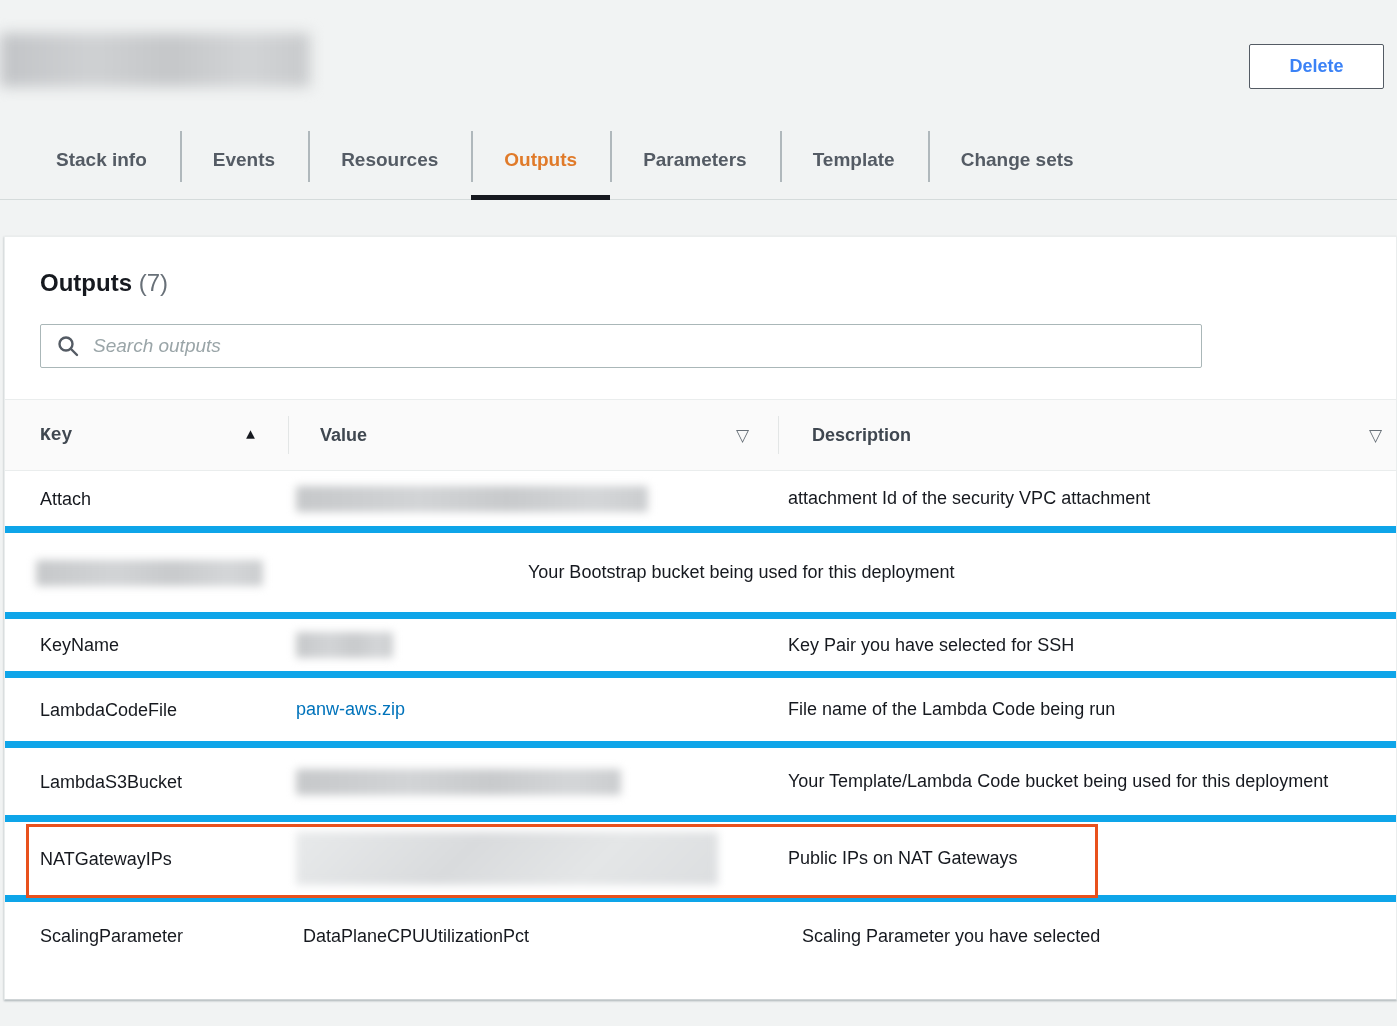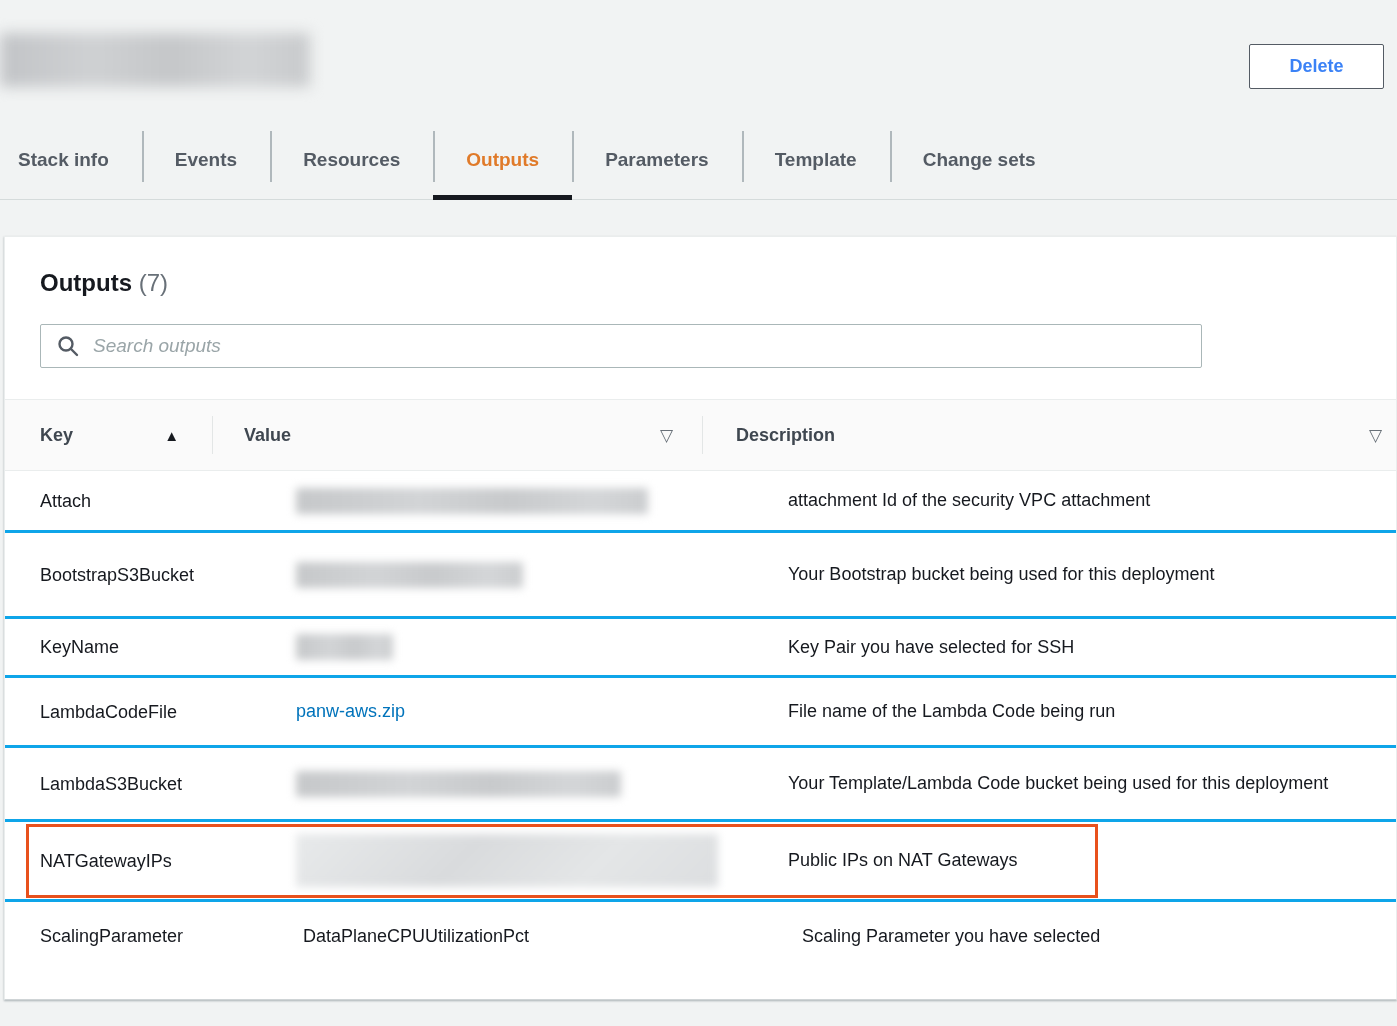--- a/index.html
+++ b/index.html
@@ -37,21 +37,21 @@
     border-bottom: 1px solid #d5dbdb;
   }
   .tab {
     position: relative;
     display: flex; align-items: center;
     padding: 0 33px;
     font-size: 19px; font-weight: 700; color: #545b64;
     cursor: pointer;
     white-space: nowrap;
   }
-  .tab:first-child { padding-left: 18px; }
+  .tab:first-child { padding-left: 56px; }
   .tab:not(:first-child)::before {
     content: ''; position: absolute; left: 0; top: 11px; bottom: 17px;
     width: 2px; background: #b0b8bc;
   }
   .tab.active { color: #e07a29; }
   .tab.active::after {
     content: ''; position: absolute; left: 0; right: 0; bottom: -1px;
     height: 5px; background: #16191f;
   }
 
@@ -92,31 +92,31 @@
   
   .tbl { margin-top: 31px; }
   .t-header {
     display: flex;
     height: 72px;
     background: #fafafa;
     border-top: 1px solid #eaeded;
     border-bottom: 1px solid #eaeded;
   }
   .hc { display: flex; align-items: center; font-size: 18px; font-weight: 700; color: #3f4750; position: relative; }
-  .hc-key   { width: 208px; padding: 0 34px 0 35px; }
+  .hc-key   { width: 284px; padding: 0 34px 0 35px; font-family: Liberation Mono, monospace; }
   .hc-value { width: 490px; padding: 0 30px 0 31px; }
   .hc-desc  { flex: 1; padding: 0 14px 0 33px; }
   .hc .spacer { flex: 1; }
   .sort-icon { font-size: 15px; color: #16191f; }
   .filter-icon { font-size: 17px; color: #687078; }
   .vdiv { position: absolute; right: 0; top: 16px; bottom: 16px; width: 1px; background: #e3e6e6; }
 
   .t-row {
     display: flex; align-items: center;
-    border-bottom: 3px solid #0ea5e9;
+    border-bottom: 7px solid #0ea5e9;
     position: relative;
   }
   .t-row:last-child { border-bottom: none; gap: 7px; }
   .cell-key   { width: 260px; padding-left: 35px; font-size: 18px; color: #16191f; }
   .cell-key .kspan { display: inline-block; max-width: 170px; word-break: break-all; line-height: 30px; }
   .cell-value { width: 490px; padding-left: 31px; font-size: 18px; color: #16191f; }
   .cell-desc  { flex: 1; padding: 0 50px 0 33px; font-size: 18px; color: #16191f; line-height: 31px; max-width: 680px; }
   .r1 { height: 62px; }
   .r2 { height: 86px; }
   .r3 { height: 59px; }
@@ -207,21 +207,20 @@
 
     <div class="t-row r1">
       <div class="cell-key"><span class="kspan">Attach</span></div>
       <div class="cell-value">
           <div class="blob blob-r1"></div>
         </div>
       <div class="cell-desc">attachment Id of the security VPC attachment</div>
     </div>
 
     <div class="t-row r2">
-      <div class="cell-key"><span class="kspan">BootstrapS3Bucket</span></div>
       <div class="cell-value">
           <div class="blob blob-r2"></div>
         </div>
       <div class="cell-desc">Your Bootstrap bucket being used for this deployment</div>
     </div>
 
     <div class="t-row r3">
       <div class="cell-key"><span class="kspan">KeyName</span></div>
       <div class="cell-value">
           <div class="blob blob-r3"></div>

